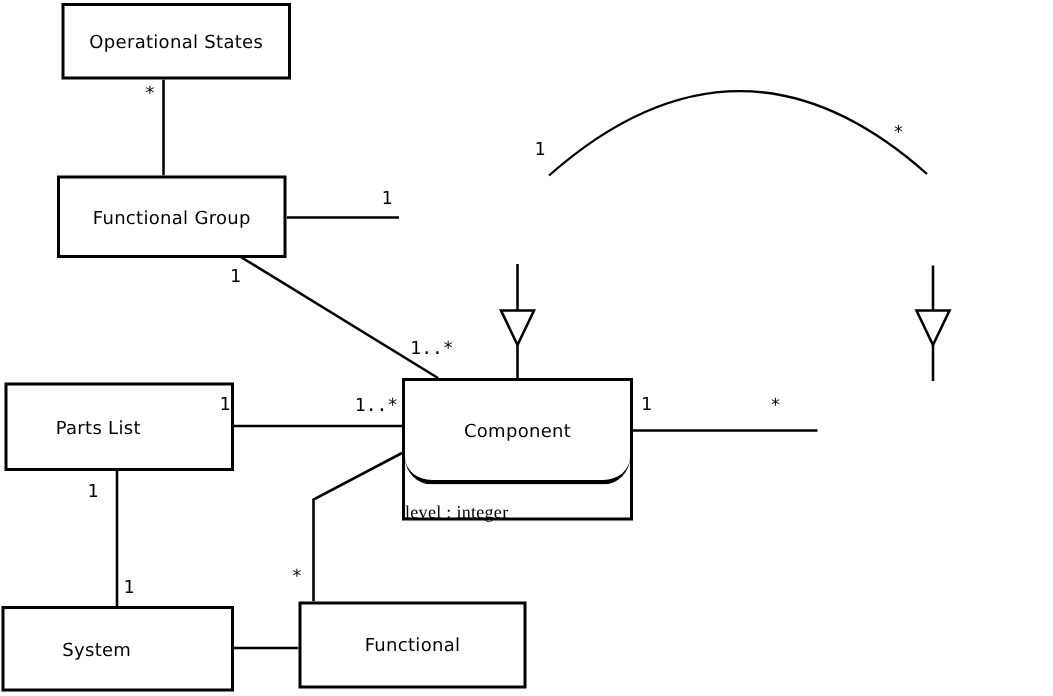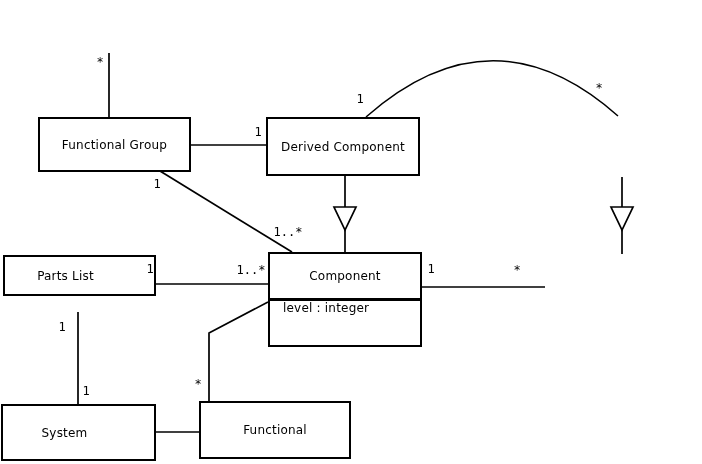--- a/index.html
+++ b/index.html
@@ -41,32 +41,33 @@
     text-align: center;
     white-space: nowrap;
   }
   .node.shift-left { padding-right: 28px; }
   .node.comp {
     display: block;
     padding: 0;
   }
   .comp .nm-box {
     box-sizing: border-box;
-    height: 47px;
+    height: 69px;
     border-bottom: 3px solid #000000;
     display: flex;
     align-items: center;
     justify-content: center;
+    border-radius: 18px;
   }
   .comp .attr-box {
     box-sizing: border-box;
     height: 26px;
     display: flex;
-    align-items: flex-start;
-    padding-left: 13px;
+    align-items: flex-end;
+    font-family: Liberation Serif, serif;
   }
   .mult {
     position: absolute;
     transform: translate(-50%, -50%);
     font-family: "DejaVu Sans Mono", monospace;
     font-size: 12px;
     line-height: 1;
     color: #000000;
     white-space: nowrap;
   }
@@ -109,31 +110,31 @@
       <line x1="78" y1="312" x2="78" y2="404"></line>
     </g>
     <g>
       <polyline points="268,302 209,333 209,401"></polyline>
     </g>
     <g>
       <line x1="154" y1="432" x2="199" y2="432"></line>
     </g>
   </svg>
 
+  <div class="node" style="left:41px;top:2px;width:153px;height:51px">
+    <span>Operational States</span>
+  </div>
 
   <div class="node" style="left:38px;top:117px;width:153px;height:55px">
     <span>Functional Group</span>
   </div>
 
-  <div class="node" style="left:266px;top:117px;width:154px;height:59px">
-    <span>Derived Component</span>
-  </div>
 
 
-  <div class="node shift-left" style="left:3px;top:255px;width:153px;height:41px">
+  <div class="node shift-left" style="left:3px;top:255px;width:153px;height:59px">
     <span>Parts List</span>
   </div>
 
   <div class="node comp" style="left:268px;top:252px;width:154px;height:95px">
     <div class="nm-box">
       <span>Component</span>
     </div>
     <div class="attr-box">
       <span>level : integer</span>
     </div>

